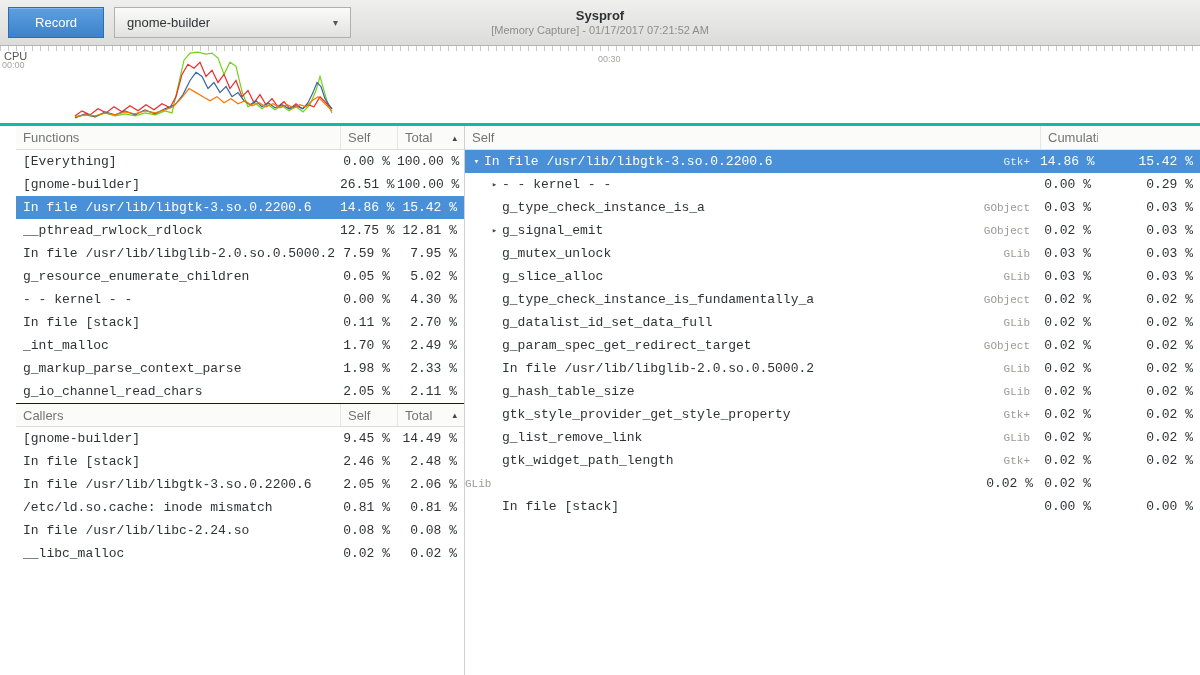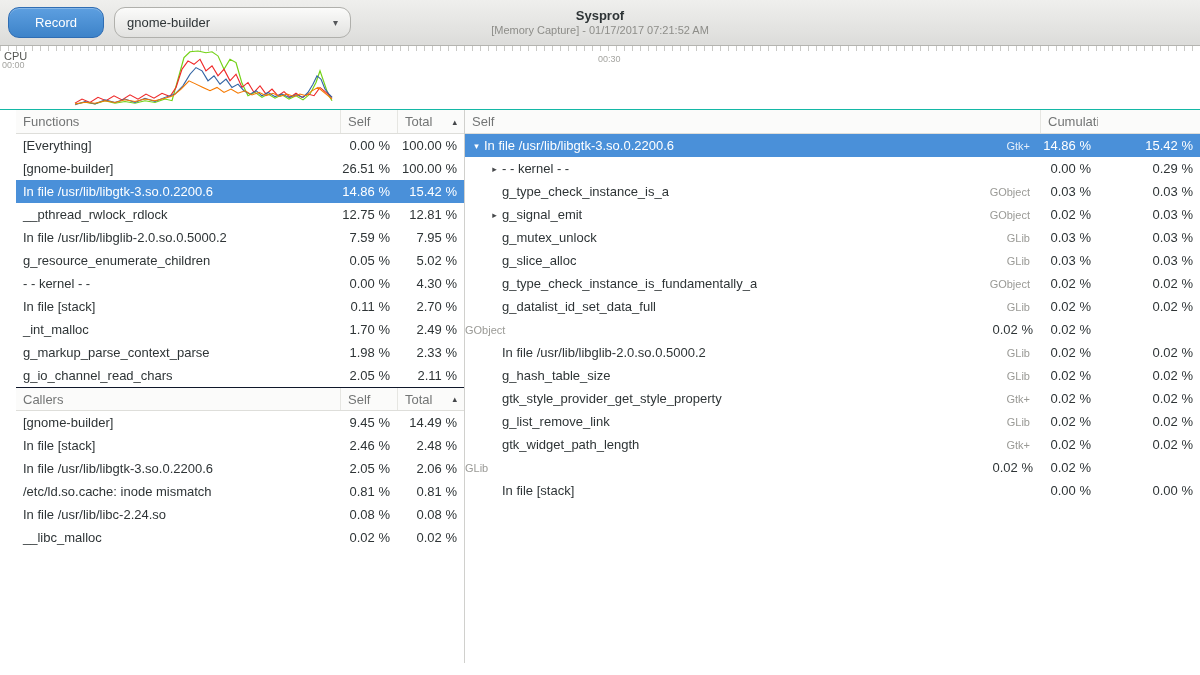--- a/index.html
+++ b/index.html
@@ -10,21 +10,21 @@
   }
 
   
   .headerbar {
     height:46px; display:flex; align-items:center; padding:0 8px;
     background:linear-gradient(#efefed,#dcdcda);
     border-bottom:1px solid #b4b4b0; position:relative;
   }
   .hb-left { display:flex; align-items:center; gap:10px; }
   .btn {
-    height:31px; border-radius:11px; border:1px solid #b0b0ac;
+    height:31px; border-radius:0; border:1px solid #b0b0ac;
     background:linear-gradient(#fbfbfa,#e2e2e0);
     padding:0 12px; display:flex; align-items:center; font-size:13px;
     color:#2e3436; cursor:pointer;
   }
   .btn-record {
     width:96px; justify-content:center; color:#ffffff;
     background:linear-gradient(#5d9fe0,#3d83c9); border-color:#2f6db3;
     box-shadow:inset 0 1px 0 rgba(255,255,255,.25);
   }
   .btn-dropdown { width:237px; justify-content:space-between; }
@@ -34,21 +34,21 @@
   .hb-subtitle { font-size:11px; color:#8d8d89; }
   .hb-right { margin-left:auto; display:flex; align-items:center; }
   .samples { color:#50524f; margin-right:14px; }
   .btn-menu { width:37px; justify-content:center; padding:0; }
   .menu-glyph { font-size:13px; color:#2e3436; }
   .win-btn { width:26px; height:26px; display:flex; align-items:center; justify-content:center; cursor:pointer; margin-left:14px; }
   .min-glyph { width:11px; height:2px; background:#2e3436; display:block; margin-top:8px; }
   .close-glyph { font-size:14px; color:#2e3436; }
 
   
-  .timeline { height:64px; position:relative; background:#fff; border-bottom:1px solid #14b8a6; }
+  .timeline { height:80px; position:relative; background:#fff; border-bottom:3px solid #14b8a6; }
   .ruler {
     position:absolute; top:0; left:0; right:0; height:5px;
     background:repeating-linear-gradient(90deg,#c9c9c6 0,#c9c9c6 1px,transparent 1px,transparent 8px);
   }
   .cpu-label { position:absolute; top:4px; left:4px; font-size:11px; color:#555753; }
   .time-label { position:absolute; font-size:9px; color:#a5a5a1; }
   .time-start { top:14px; left:2px; }
   .time-mid { top:8px; left:598px; }
   svg.cpu { position:absolute; left:0; top:0; width:100%; height:100%; }
 
@@ -62,21 +62,21 @@
     background:#fbfbfa; border-bottom:1px solid #dedeb; border-bottom:1px solid #dededa;
     color:#737575; font-size:13px; flex:0 0 24px;
   }
   .thead-left { grid-template-columns:1fr 57px 67px; }
   .thead-right { grid-template-columns:1fr 58px 102px; }
   .thead.bordered-top { border-top:1px solid #0f172a; }
   .hcell { display:flex; align-items:center; padding:0 7px; overflow:hidden; }
   .hcell + .hcell { border-left:1px solid #e6e6e2; }
   .sort-arrow { margin-left:auto; font-size:9px; color:#45474a; }
 
-  .trow { height:23px; display:grid; align-items:center; grid-template-columns:1fr 57px 67px; }
+  .trow { height:23px; display:grid; align-items:center; grid-template-columns:1fr 57px 67px;font-family:Liberation Mono, monospace; }
   .tcell-name { padding:0 7px; white-space:nowrap; overflow:hidden; }
   .tcell-num { text-align:right; padding-right:7px; white-space:nowrap; }
   .trow.selected { background:#4a90d9; color:#ffffff; }
 
   .trow-desc { grid-template-columns:1fr auto 58px 102px; }
   .trow-desc .tcell-name { display:flex; align-items:center; padding:0 4px; }
   .indent { display:inline-block; width:18px; flex:0 0 18px; }
   .expander { display:inline-block; width:15px; flex:0 0 15px; font-size:9px; color:#45474a; text-align:center; }
   .trow-desc.selected .expander { color:#ffffff; }
   .sym { white-space:nowrap; overflow:hidden; }
@@ -308,20 +308,25 @@
           <div class="tcell-name">
             <div class="indent"></div>
             <div class="expander"></div>
             <div class="sym">g_datalist_id_set_data_full</div>
           </div>
           <div class="lib">GLib</div>
           <div class="tcell-num">0.02 %</div>
           <div class="tcell-num">0.02 %</div>
         </div>
         <div class="trow trow-desc">
+          <div class="tcell-name">
+            <div class="indent"></div>
+            <div class="expander"></div>
+            <div class="sym">g_param_spec_get_redirect_target</div>
+          </div>
           <div class="lib">GObject</div>
           <div class="tcell-num">0.02 %</div>
           <div class="tcell-num">0.02 %</div>
         </div>
         <div class="trow trow-desc">
           <div class="tcell-name">
             <div class="indent"></div>
             <div class="expander"></div>
             <div class="sym">In file /usr/lib/libglib-2.0.so.0.5000.2</div>
           </div>

